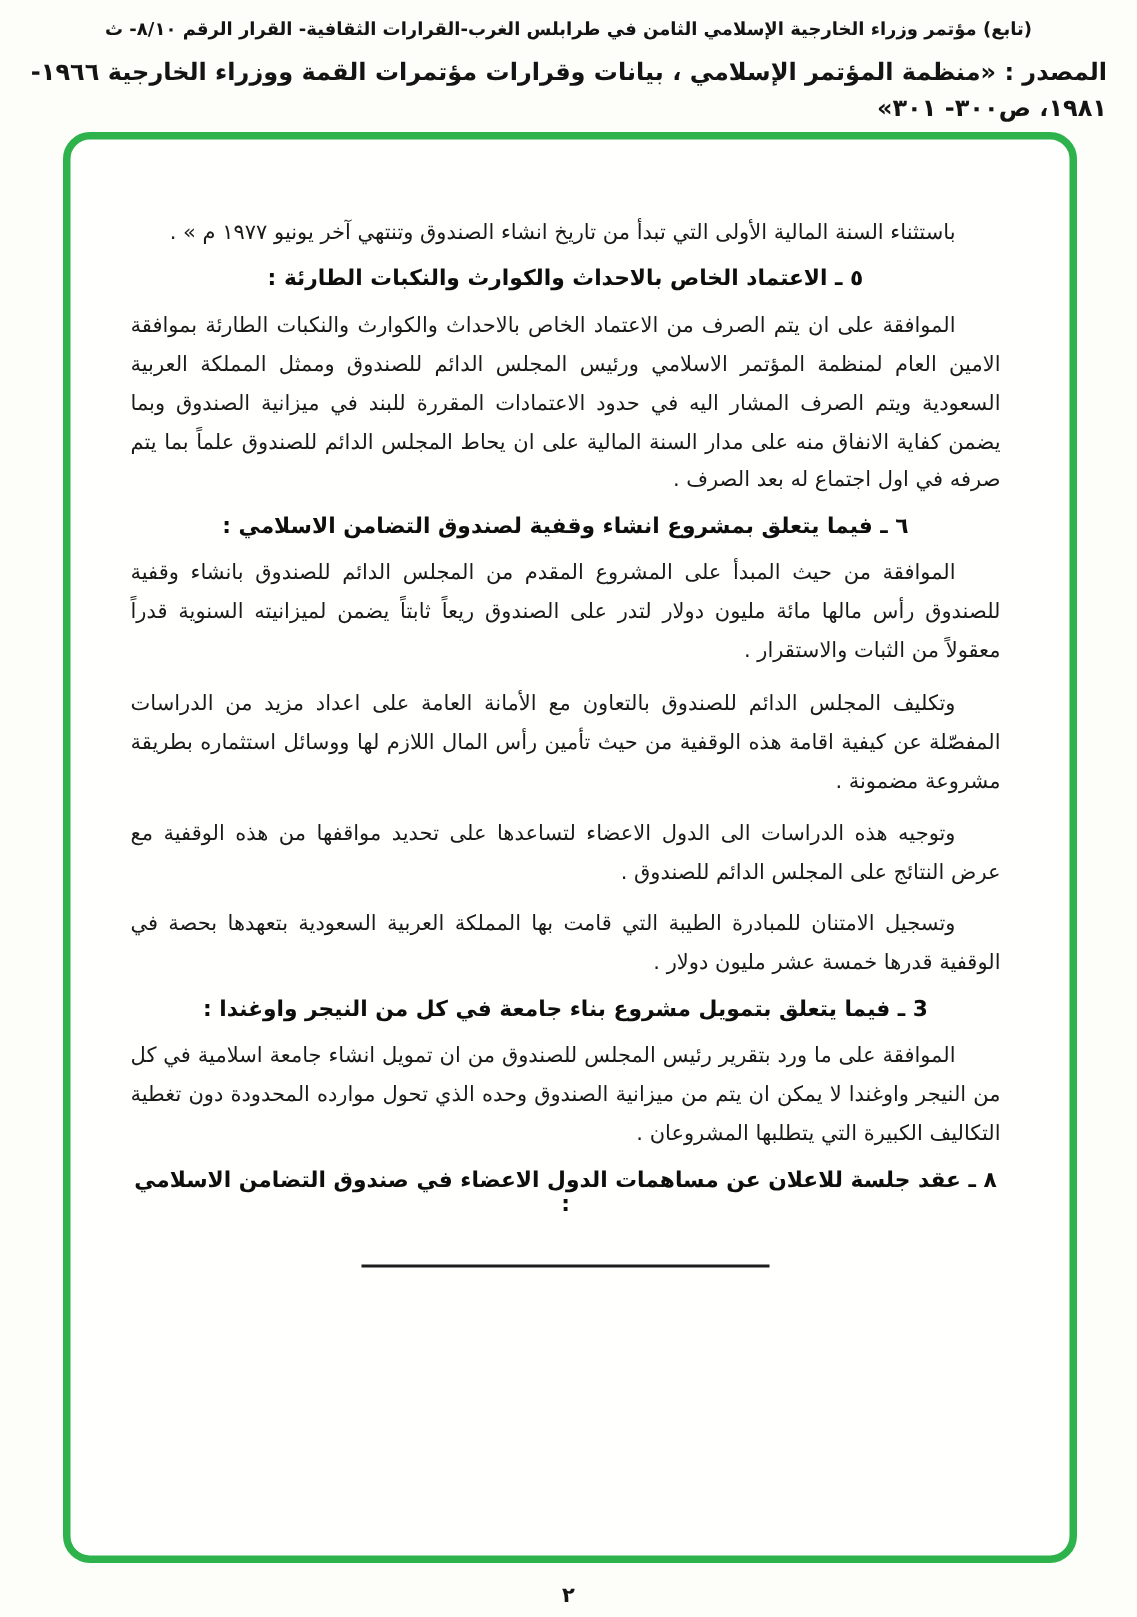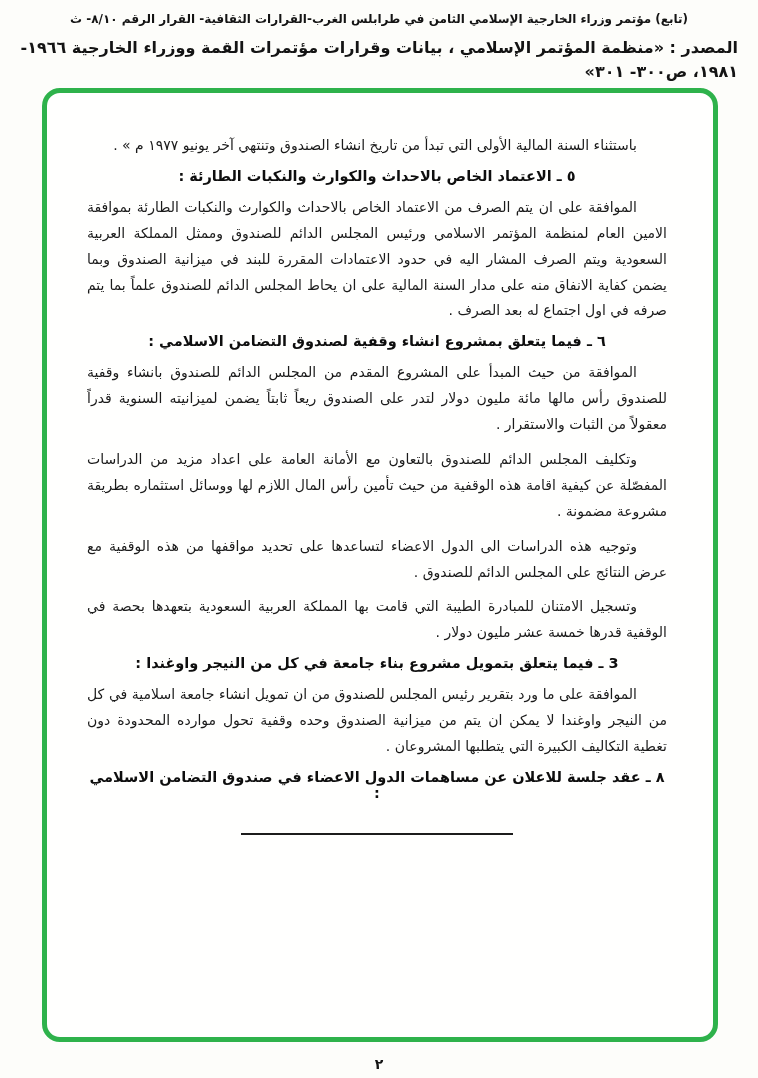--- a/index.html
+++ b/index.html
@@ -30,21 +30,21 @@
     line-height: 1.5;
     text-align: right;
   }
   .frame {
     position: absolute;
     left: 42px; right: 40px;
     top: 88px; bottom: 36px;
     border: 5px solid #2eb24b;
     border-radius: 18px;
     background: #fffffe;
-    padding: 40px 46px 0 40px;
+    padding: 50px 46px 0 40px;
     overflow: hidden;
   }
   .doc-body {
     direction: rtl;
     text-align: justify;
   }
   .para {
     font-size: 14px;
     line-height: 1.85;
     text-indent: 30px;
@@ -86,19 +86,19 @@
   <div class="doc-body">
       <div class="para">باستثناء السنة المالية الأولى التي تبدأ من تاريخ انشاء الصندوق وتنتهي آخر يونيو ١٩٧٧ م » .</div>
       <div class="heading">٥ ـ الاعتماد الخاص بالاحداث والكوارث والنكبات الطارئة :</div>
       <div class="para">الموافقة على ان يتم الصرف من الاعتماد الخاص بالاحداث والكوارث والنكبات الطارئة بموافقة الامين العام لمنظمة المؤتمر الاسلامي ورئيس المجلس الدائم للصندوق وممثل المملكة العربية السعودية ويتم الصرف المشار اليه في حدود الاعتمادات المقررة للبند في ميزانية الصندوق وبما يضمن كفاية الانفاق منه على مدار السنة المالية على ان يحاط المجلس الدائم للصندوق علماً بما يتم صرفه في اول اجتماع له بعد الصرف .</div>
       <div class="heading">٦ ـ فيما يتعلق بمشروع انشاء وقفية لصندوق التضامن الاسلامي :</div>
       <div class="para">الموافقة من حيث المبدأ على المشروع المقدم من المجلس الدائم للصندوق بانشاء وقفية للصندوق رأس مالها مائة مليون دولار لتدر على الصندوق ريعاً ثابتاً يضمن لميزانيته السنوية قدراً معقولاً من الثبات والاستقرار .</div>
       <div class="para">وتكليف المجلس الدائم للصندوق بالتعاون مع الأمانة العامة على اعداد مزيد من الدراسات المفصّلة عن كيفية اقامة هذه الوقفية من حيث تأمين رأس المال اللازم لها ووسائل استثماره بطريقة مشروعة مضمونة .</div>
       <div class="para">وتوجيه هذه الدراسات الى الدول الاعضاء لتساعدها على تحديد مواقفها من هذه الوقفية مع عرض النتائج على المجلس الدائم للصندوق .</div>
       <div class="para">وتسجيل الامتنان للمبادرة الطيبة التي قامت بها المملكة العربية السعودية بتعهدها بحصة في الوقفية قدرها خمسة عشر مليون دولار .</div>
       <div class="heading">3 ـ فيما يتعلق بتمويل مشروع بناء جامعة في كل من النيجر واوغندا :</div>
-      <div class="para">الموافقة على ما ورد بتقرير رئيس المجلس للصندوق من ان تمويل انشاء جامعة اسلامية في كل من النيجر واوغندا لا يمكن ان يتم من ميزانية الصندوق وحده وقفية تحول موارده المحدودة دون تغطية التكاليف الكبيرة التي يتطلبها المشروعان .</div>
+      <div class="para">الموافقة على ما ورد بتقرير رئيس المجلس للصندوق من ان تمويل انشاء جامعة اسلامية في كل من النيجر واوغندا لا يمكن ان يتم من ميزانية الصندوق وحده الذي تحول موارده المحدودة دون تغطية التكاليف الكبيرة التي يتطلبها المشروعان .</div>
       <div class="heading">٨ ـ عقد جلسة للاعلان عن مساهمات الدول الاعضاء في صندوق التضامن الاسلامي :</div>
     </div>
   <div class="footnote-rule"></div>
 </div>
 
 <div class="page-num">٢</div>
 
 </body></html>

